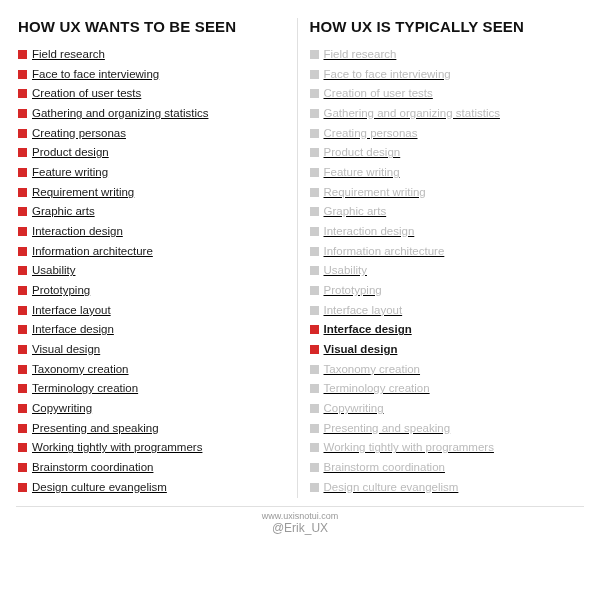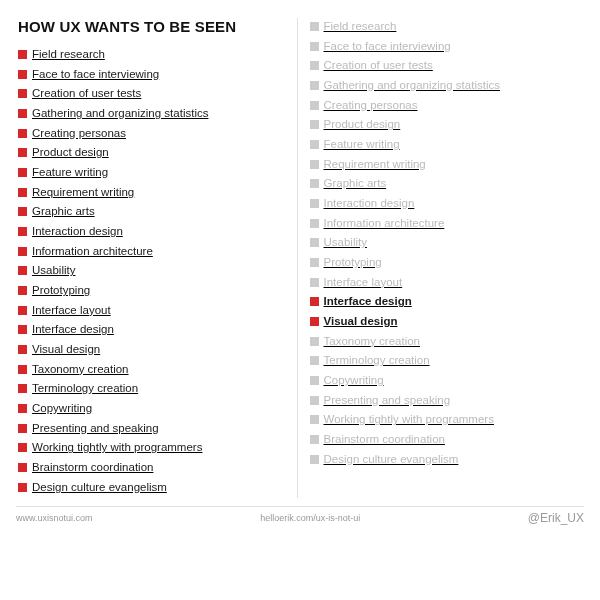--- a/index.html
+++ b/index.html
@@ -73,20 +73,21 @@
       color: #1a1a1a;
       font-weight: 700;
     }
     .footer {
       display: flex;
       justify-content: space-between;
       align-items: center;
       margin-top: 8px;
       padding-top: 4px;
       border-top: 1px solid #e0e0e0;
+      flex-direction: column;
     }
     .footer-left {
       font-size: 9px;
       color: #999;
     }
     .footer-center {
       font-size: 9px;
       color: #999;
       flex: 1;
       text-align: center;
@@ -199,20 +200,21 @@
             <span class="item-text-active">Brainstorm coordination</span>
           </div>
           <div class="list-item">
             <span class="bullet bullet-active"></span>
             <span class="item-text-active">Design culture evangelism</span>
           </div>
         </div>
     </div>
     <div class="divider"></div>
     <div class="column column-right">
+      <div class="col-header">HOW UX IS TYPICALLY SEEN</div>
       <div id="right-list">
           <div class="list-item">
             <span class="bullet bullet-inactive"></span>
             <span class="item-text-inactive">Field research</span>
           </div>
           <div class="list-item">
             <span class="bullet bullet-inactive"></span>
             <span class="item-text-inactive">Face to face interviewing</span>
           </div>
           <div class="list-item">
@@ -297,16 +299,15 @@
           </div>
           <div class="list-item">
             <span class="bullet bullet-inactive"></span>
             <span class="item-text-inactive">Design culture evangelism</span>
           </div>
         </div>
     </div>
   </div>
   <div class="footer">
     <span class="footer-left">www.uxisnotui.com</span>
-    <span class="footer-center">helloerik.com/ux-is-not-ui</span>
     <span class="footer-right">@Erik_UX</span>
   </div>
 </div>
 
 </body></html>

